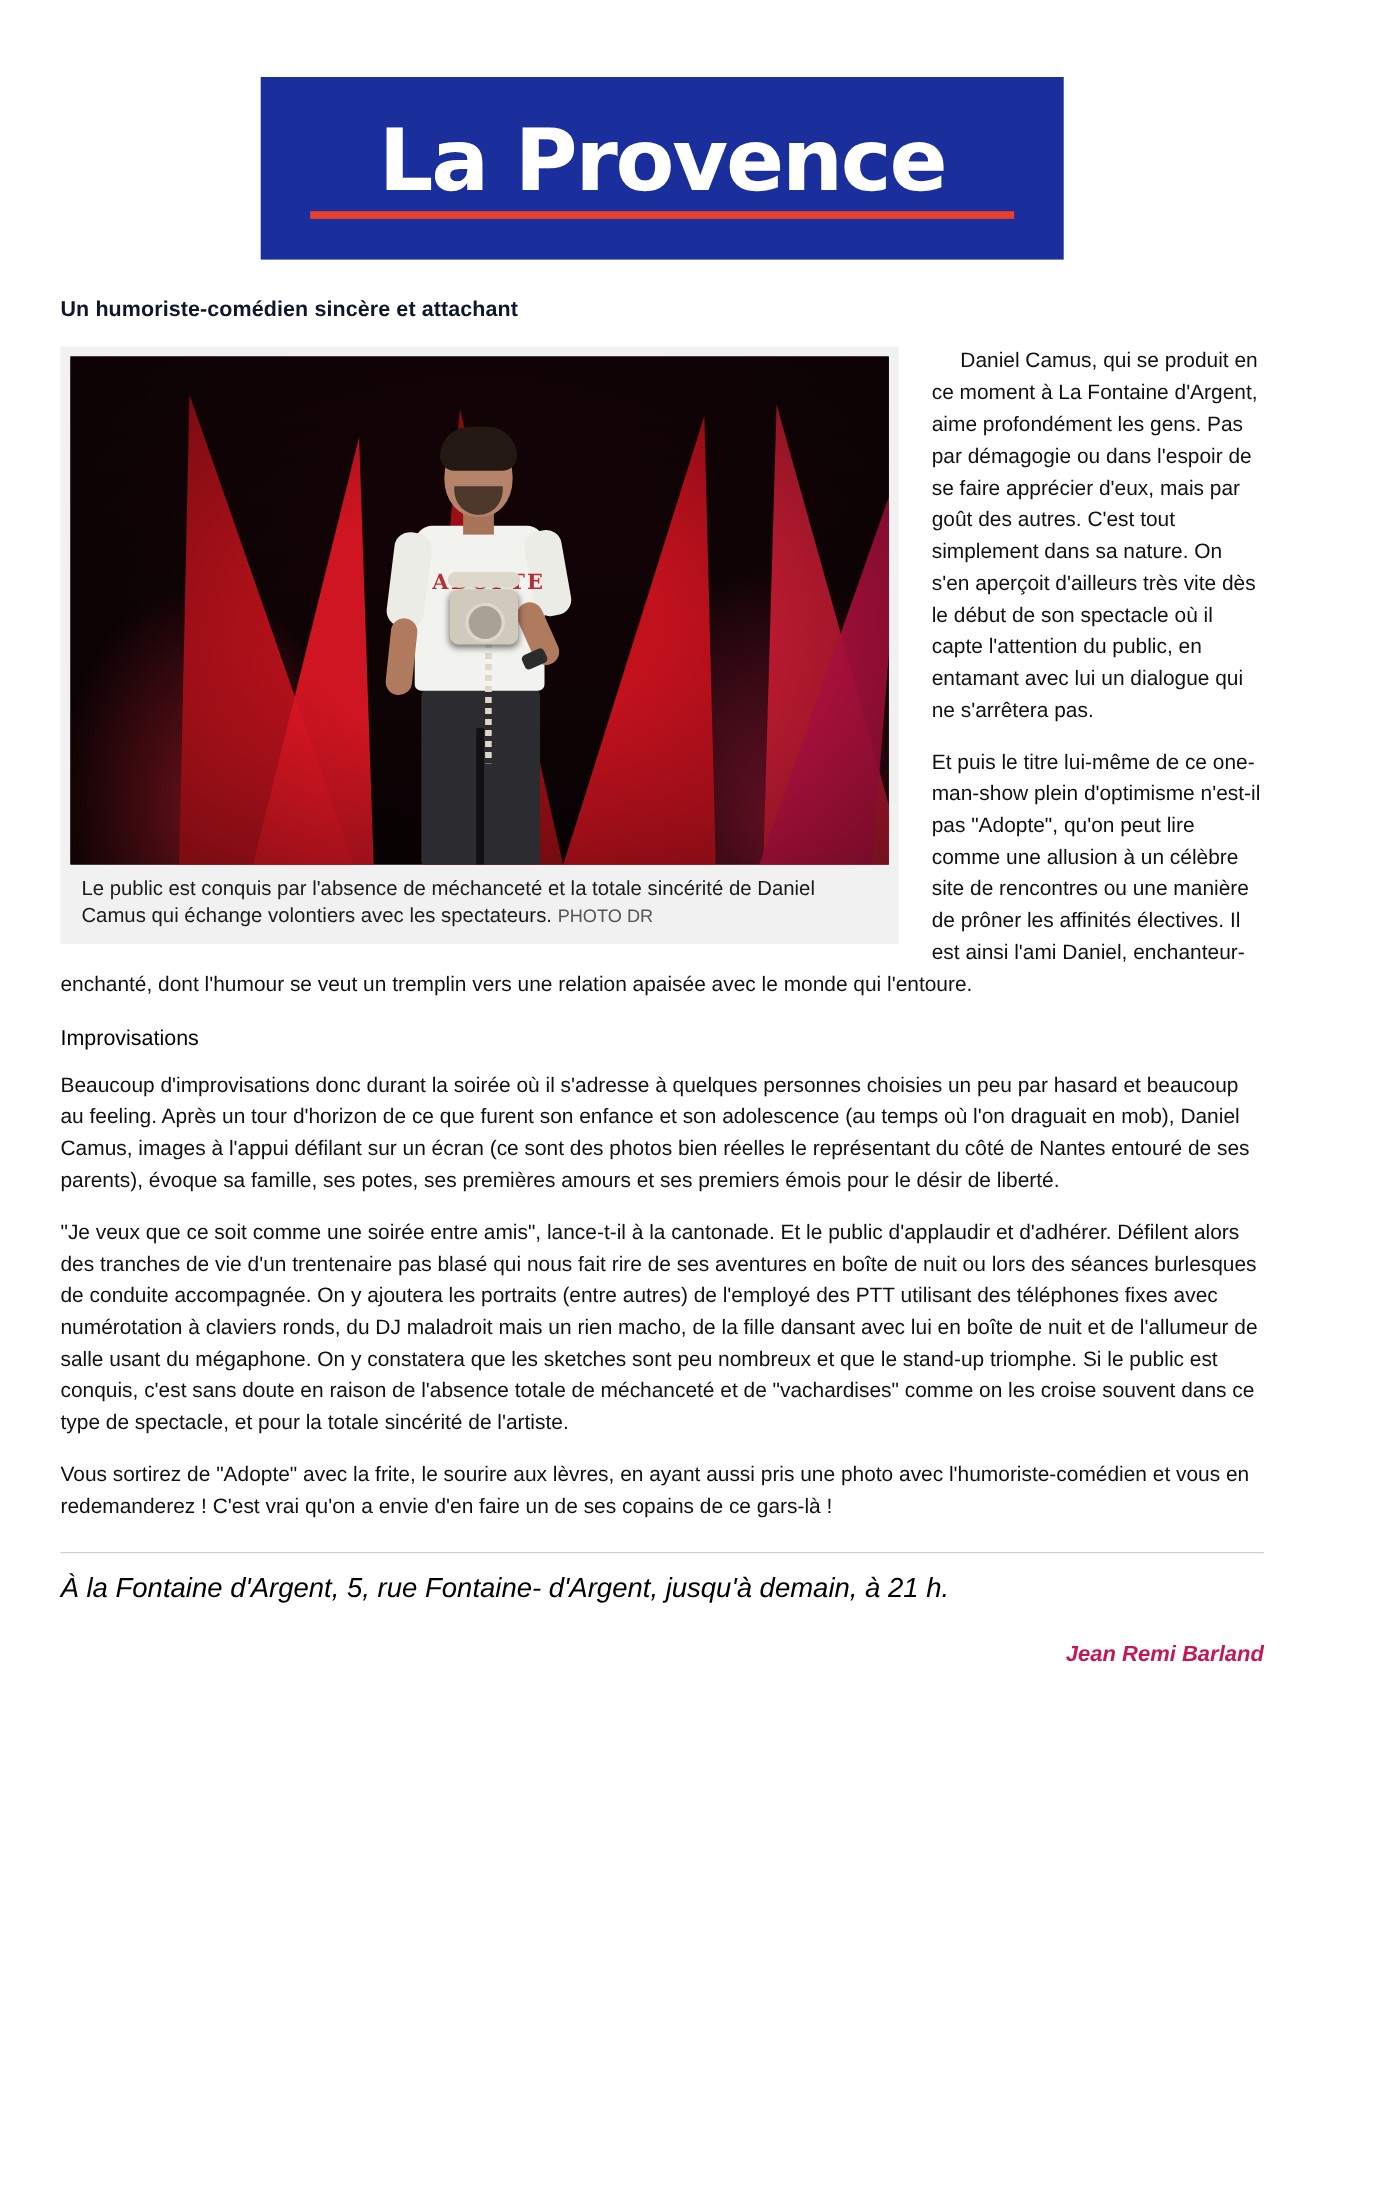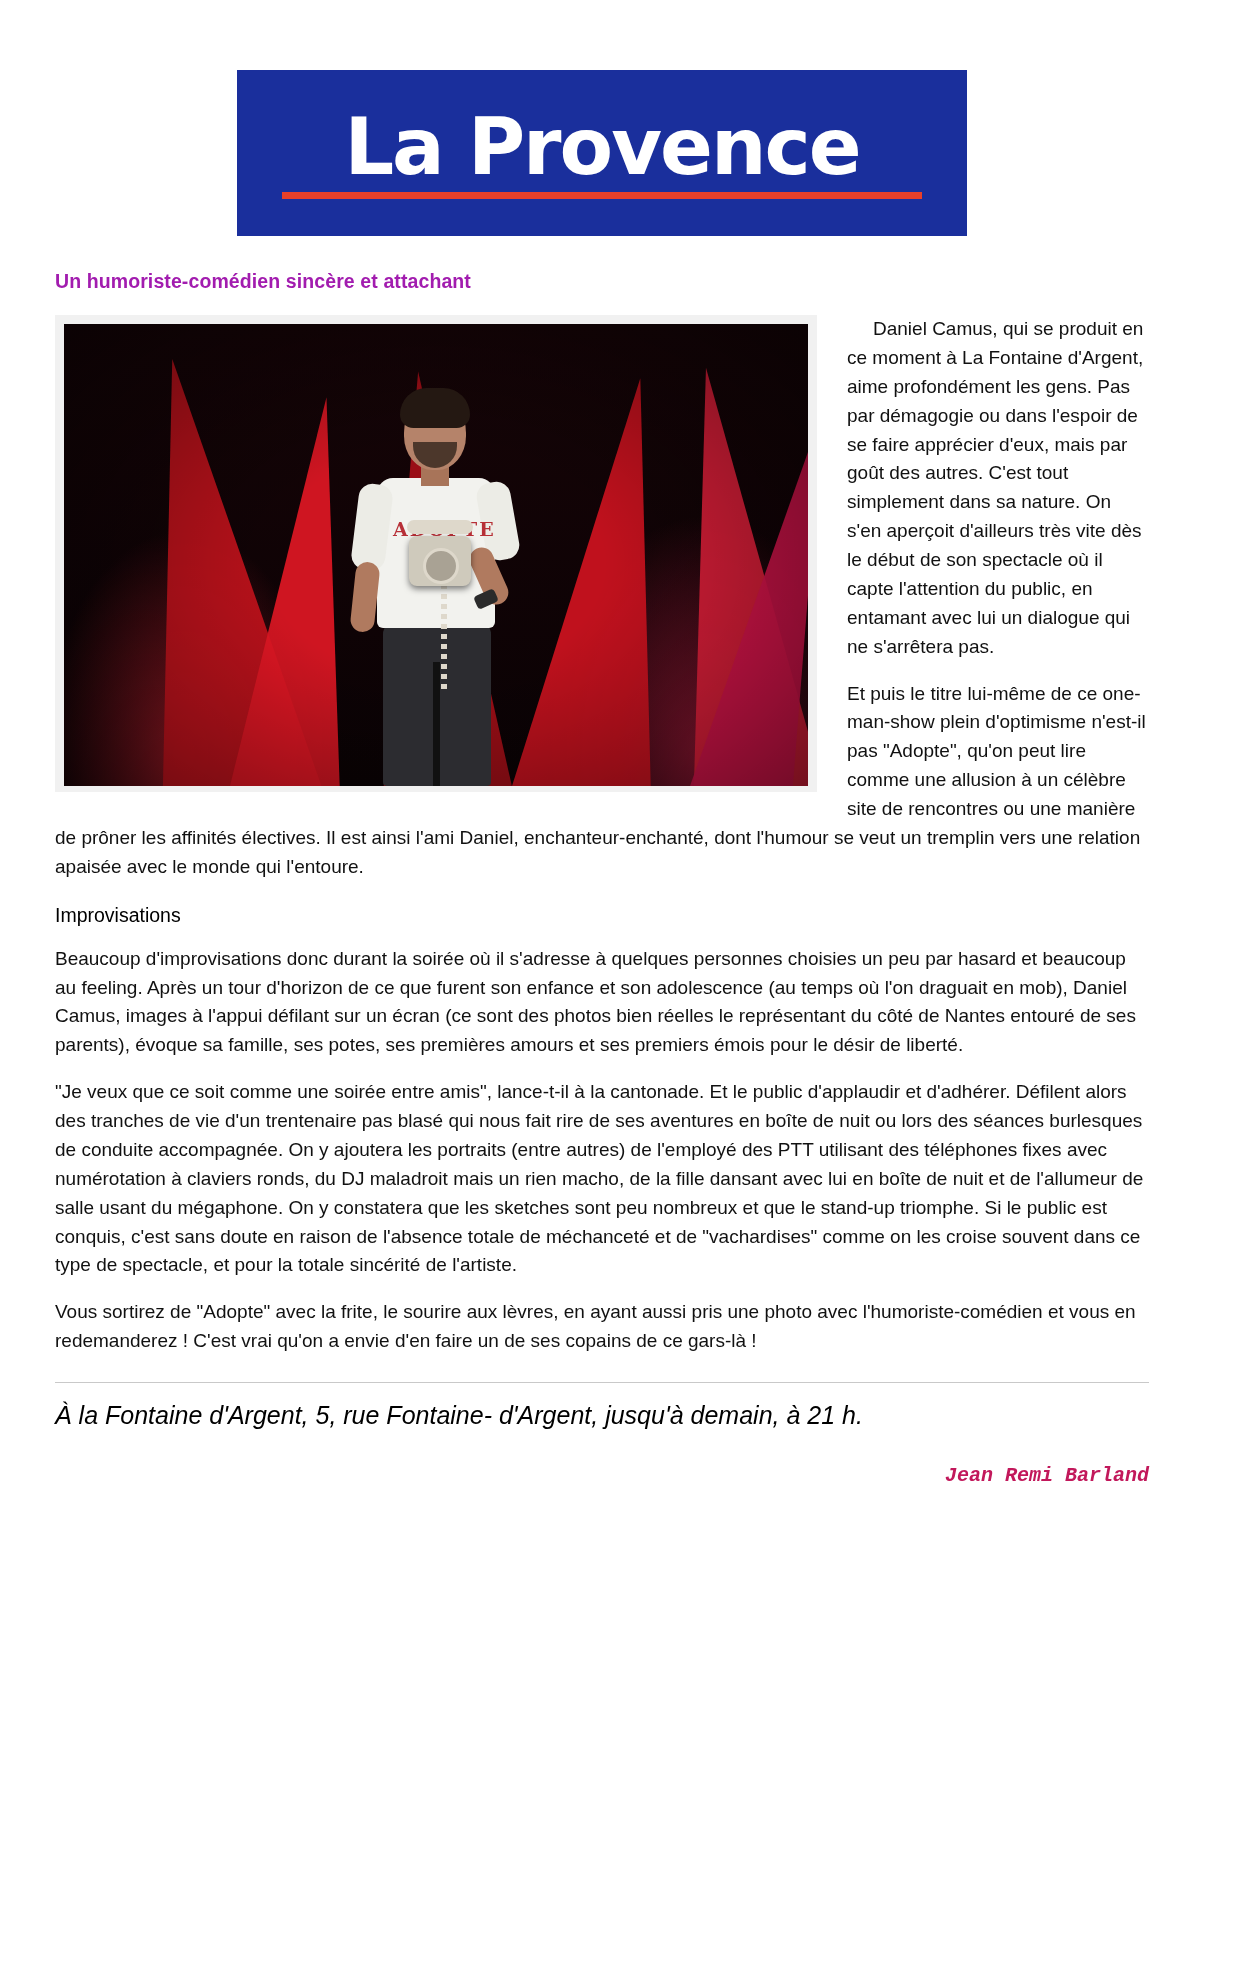--- a/index.html
+++ b/index.html
@@ -52,21 +52,21 @@
   .masthead-rule {
     width: 640px;
     height: 7px;
     background: #e8402a;
   }
 
   
   .kicker {
     font-size: 19.5px;
     font-weight: bold;
-    color: #a21caf;
+    color: #0f172a;
     margin: 0 0 22px 0;
     letter-spacing: 0.1px;
   }
 
   
   .top-block {
     position: relative;
   }
   .figure {
     float: left;
@@ -167,21 +167,20 @@
     font-style: italic;
     margin: 0 0 34px 0;
   }
   .byline {
     text-align: right;
     color: #c2185b;
     font-weight: bold;
     font-style: italic;
     font-size: 20px;
     padding-bottom: 28px;
-    font-family: Liberation Mono, monospace;
   }
   .clear { clear: both; }
 </style>
 </head>
 <body>
 
 <div class="page">
 
   <div class="masthead-wrap">
     <div class="masthead">
@@ -217,20 +216,24 @@
             <div class="phone-dial"></div>
           </div>
           <div class="handset"></div>
           <div class="watch"></div>
           <div class="neck"></div>
           <div class="head"></div>
           <div class="beardp"></div>
           <div class="hair"></div>
         </div>
       </div>
+      <figcaption class="caption">
+        <span>Le public est conquis par l'absence de méchanceté et la totale sincérité de Daniel Camus qui échange volontiers avec les spectateurs.</span>
+        <span class="credit">PHOTO DR</span>
+      </figcaption>
     </figure>
 
     <p class="body lead-first">Daniel Camus, qui se produit en ce moment à La Fontaine d'Argent, aime profondément les gens. Pas par démagogie ou dans l'espoir de se faire apprécier d'eux, mais par goût des autres. C'est tout simplement dans sa nature. On s'en aperçoit d'ailleurs très vite dès le début de son spectacle où il capte l'attention du public, en entamant avec lui un dialogue qui ne s'arrêtera pas.</p>
     <p class="body">Et puis le titre lui-même de ce one-man-show plein d'optimisme n'est-il pas "Adopte", qu'on peut lire comme une allusion à un célèbre site de rencontres ou une manière de prôner les affinités électives. Il est ainsi l'ami Daniel, enchanteur-enchanté, dont l'humour se veut un tremplin vers une relation apaisée avec le monde qui l'entoure.</p>
   </div>
 
   <div class="clear"></div>
 
   <h3 class="subhead">Improvisations</h3>
 

